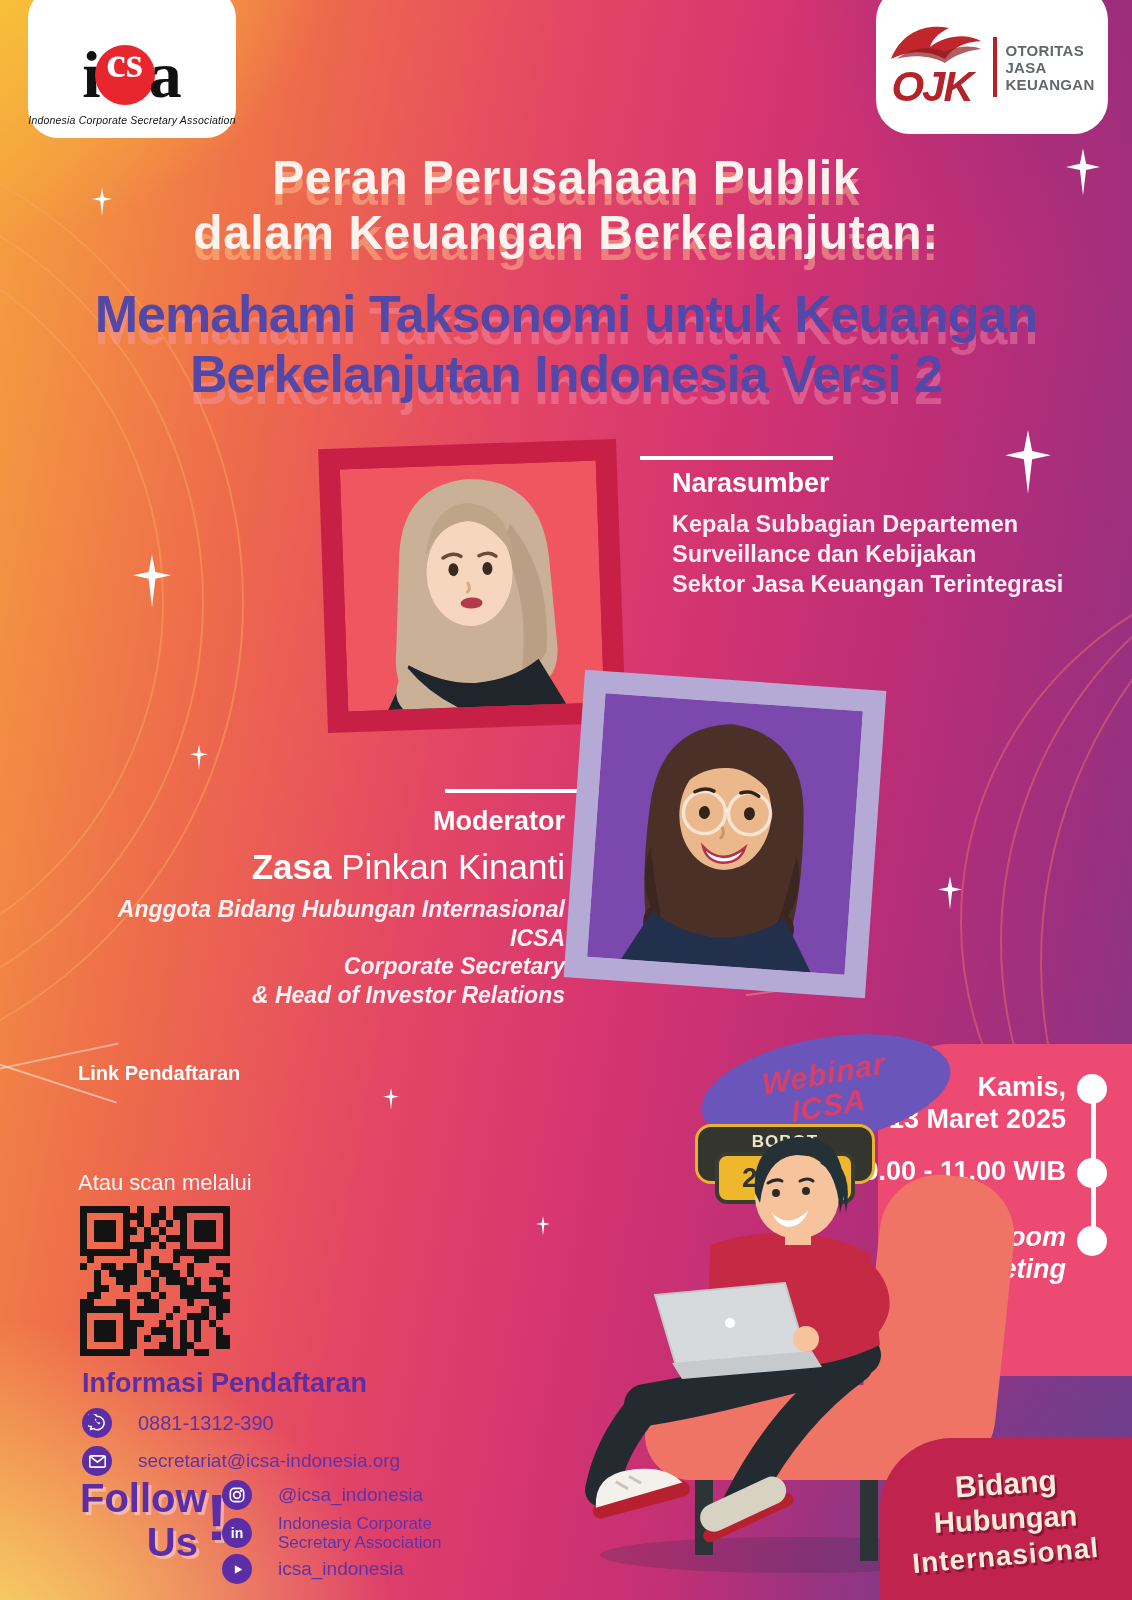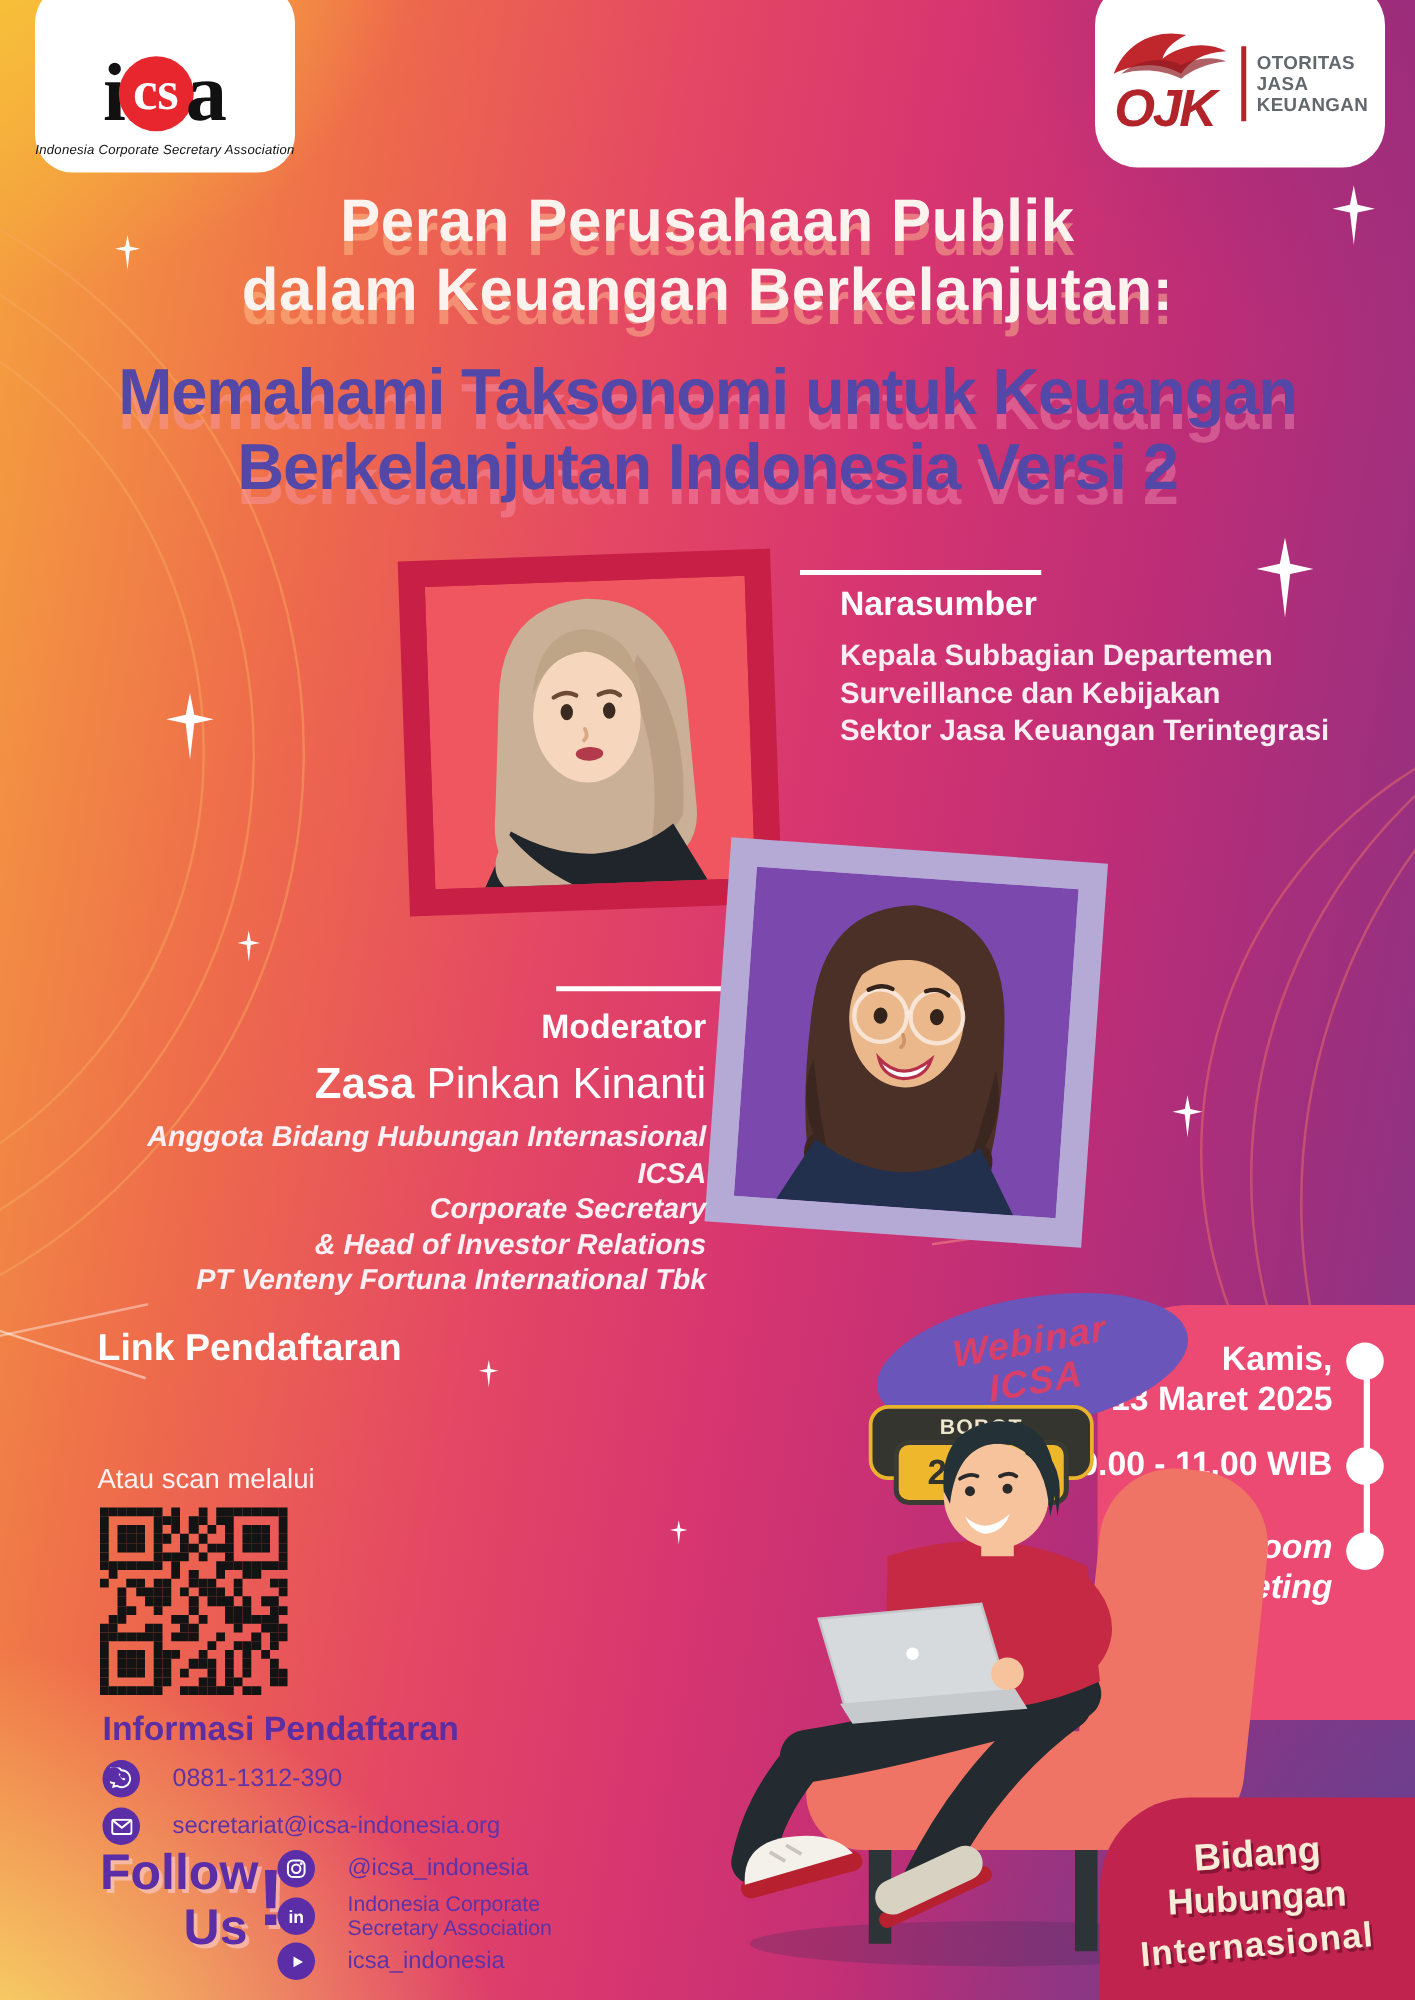--- a/index.html
+++ b/index.html
@@ -20,21 +20,21 @@
   .arc.r{border:2px solid rgba(240,120,100,.45);}
   .xline{position:absolute;height:2px;}
   
   .spark{position:absolute;}
   
   .card{position:absolute;background:#fff;}
   .icsa-card{left:28px;top:-12px;width:208px;height:150px;border-radius:30px;
     display:flex;flex-direction:column;align-items:center;justify-content:flex-end;padding-bottom:12px;box-sizing:border-box;}
   .icsa-logo{display:flex;align-items:center;font-family:"Liberation Serif",serif;font-weight:700;color:#111;line-height:1;}
   .icsa-i,.icsa-a{font-size:66px;}
-  .icsa-circle{width:60px;height:60px;border-radius:50%;background:#e8262d;display:flex;align-items:center;justify-content:center;margin:0 -6px;}
+  .icsa-circle{width:60px;height:60px;border-radius:50%;background:#e8262d;display:flex;align-items:flex-start;justify-content:center;margin:0 -6px;}
   .icsa-cs{color:#fff;font-size:44px;font-weight:700;margin-top:-4px;}
   .icsa-tagline{font-size:10.5px;font-weight:400;font-style:italic;color:#111;margin-top:6px;letter-spacing:.2px;}
   .ojk-card{left:876px;top:-14px;width:232px;height:148px;border-radius:34px;
     display:flex;align-items:center;justify-content:center;gap:8px;box-sizing:border-box;padding-top:14px;}
   .ojk-mark{position:relative;width:96px;height:96px;}
   .ojk-abbr{position:absolute;left:2px;bottom:4px;font-size:42px;font-weight:700;font-style:italic;color:#b2242a;letter-spacing:-2px;}
   .ojk-swoosh{position:absolute;left:-2px;top:0;}
   .ojk-div{width:4px;height:60px;background:#b2242a;}
   .ojk-text{font-size:15px;font-weight:600;color:#63686c;line-height:17px;letter-spacing:.3px;}
   
@@ -54,21 +54,21 @@
   .nara{position:absolute;left:672px;top:468px;width:450px;color:#fff;}
   .nara .label{font-size:27px;font-weight:700;}
   .nara .name{font-size:37px;margin-top:12px;white-space:pre;}
   .nara .name b{font-weight:700;}
   .nara .roles{margin-top:10px;font-size:23.5px;font-weight:600;line-height:30px;color:#fbeef2;}
   .modr{position:absolute;left:85px;top:806px;width:480px;text-align:right;color:#fff;}
   .modr .label{font-size:27px;font-weight:700;}
   .modr .name{font-size:35px;margin-top:10px;white-space:pre;}
   .modr .roles{margin-top:8px;font-size:23px;font-style:italic;font-weight:600;line-height:28.5px;color:#fdf0f4;}
   
-  .reg-head{position:absolute;left:78px;top:1062px;font-size:30px;font-weight:700;color:#fff;}
+  .reg-head{position:absolute;left:78px;top:1062px;font-size:20px;font-weight:700;color:#fff;}
   .link-pill{position:absolute;left:58px;top:1112px;width:278px;height:46px;border-radius:26px;
     display:flex;align-items:center;justify-content:center;font-size:23px;color:#fff;}
   .scan-label{position:absolute;left:78px;top:1170px;font-size:22px;color:#fef2f2;}
   #qr{position:absolute;left:80px;top:1206px;width:150px;height:150px;display:grid;
     grid-template-columns:repeat(21,1fr);grid-template-rows:repeat(21,1fr);}
   #qr .on{background:#131313;}
   .info-head{position:absolute;left:82px;top:1368px;font-size:27px;font-weight:700;color:#5c2ea3;}
   .crow{position:absolute;display:flex;align-items:center;gap:26px;color:#5e33a8;justify-content:space-between;}
   .cicon{width:30px;height:30px;border-radius:50%;background:#5b2da6;display:flex;align-items:center;justify-content:center;flex:0 0 30px;}
   .follow{position:absolute;left:80px;top:1476px;display:flex;align-items:flex-start;color:#5b2da6;}
@@ -291,21 +291,20 @@
       <path d="M34,264 L62,214 Q96,236 130,236 Q166,234 194,212 L224,264 Z" fill="#23304d"></path>
     </svg>
   </div>
   <div class="modr">
     <div class="label">Moderator</div>
     <div class="name"><b>Zasa</b><span> Pinkan Kinanti</span></div>
     <div class="roles">
       <div>Anggota Bidang Hubungan Internasional ICSA</div>
       <div>Corporate Secretary</div>
       <div>&amp; Head of Investor Relations</div>
-      <div>PT Venteny Fortuna International Tbk</div>
     </div>
   </div>
 
   <div class="reg-head">Link Pendaftaran</div>
   <div class="scan-label">Atau scan melalui</div>
   <div id="qr">
       <div class="on"></div>
       <div class="on"></div>
       <div class="on"></div>
       <div class="on"></div>

